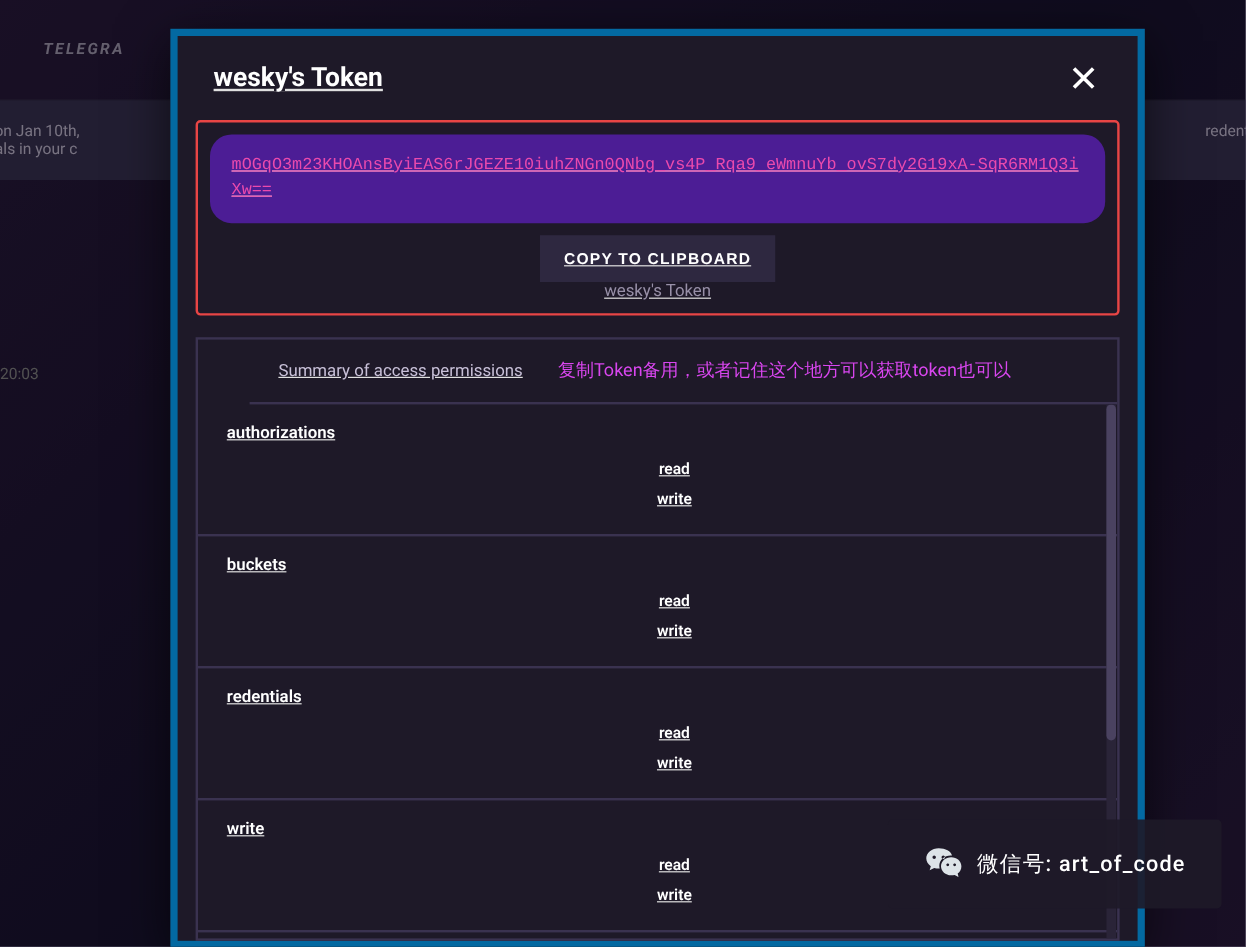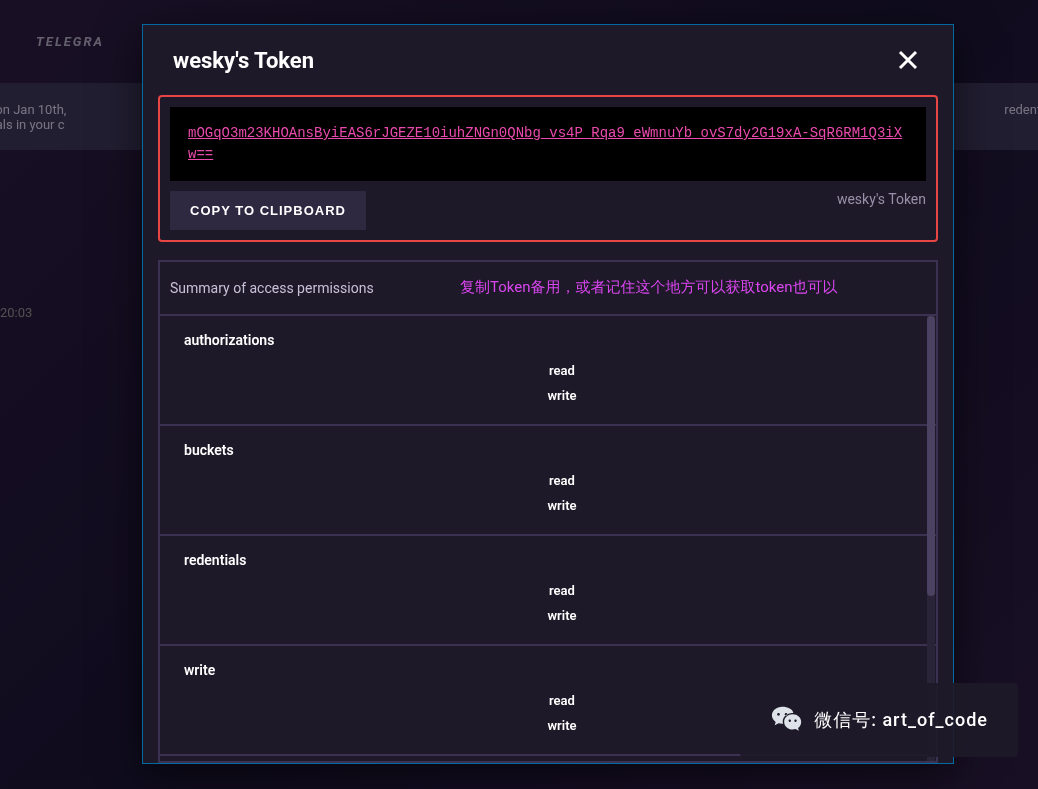--- a/index.html
+++ b/index.html
@@ -63,22 +63,23 @@
       right: 0;
       bottom: 0;
       background: rgba(0,0,0,0.4);
     }
     .modal {
       position: absolute;
       top: 24px;
       left: 142px;
       width: 812px;
       background: #1e1928;
-      border: 1px solid #0369a1;
+      border: 6px solid #0369a1;
       box-shadow: 0 10px 40px rgba(0,0,0,0.6);
+      text-decoration: underline;
     }
     .modal-header {
       display: flex;
       justify-content: space-between;
       align-items: center;
       padding: 20px 30px;
     }
     .modal-title {
       color: #ffffff;
       font-size: 22px;
@@ -96,34 +97,36 @@
       align-items: center;
       justify-content: center;
     }
     .token-section {
       margin: 0 15px;
       border: 2px solid #e84545;
       border-radius: 4px;
       padding: 10px 10px 10px 10px;
     }
     .token-box {
-      background: #000000;
+      background: #4c1d95;
       padding: 16px 18px;
       font-family: 'Courier New', monospace;
       color: #ea4aad;
       font-size: 14px;
       line-height: 1.5;
       word-break: break-all;
       text-decoration: underline;
+      border-radius: 18px;
     }
     .token-footer {
       display: flex;
       justify-content: space-between;
-      align-items: flex-start;
+      align-items: center;
       padding-top: 10px;
+      flex-direction: column;
     }
     .copy-btn {
       background: #2e2840;
       color: #ffffff;
       border: none;
       padding: 12px 20px;
       font-weight: 700;
       letter-spacing: 1px;
       font-size: 13px;
       cursor: pointer;
@@ -131,24 +134,25 @@
     .token-label {
       color: #9890a8;
       font-size: 14px;
     }
     .permissions-section {
       margin: 18px 15px 0 15px;
       border: 2px solid #3a3250;
       position: relative;
     }
     .permissions-header {
-      padding: 18px 10px;
+      padding: 18px 24px;
       color: #c8c0d8;
       font-size: 14px;
       border-bottom: 2px solid #3a3250;
+      margin-left: 43px;
     }
     .annotation {
       position: absolute;
       top: 14px;
       left: 300px;
       color: #d946ef;
       font-size: 15px;
       line-height: 1.5;
       width: 440px;
     }

